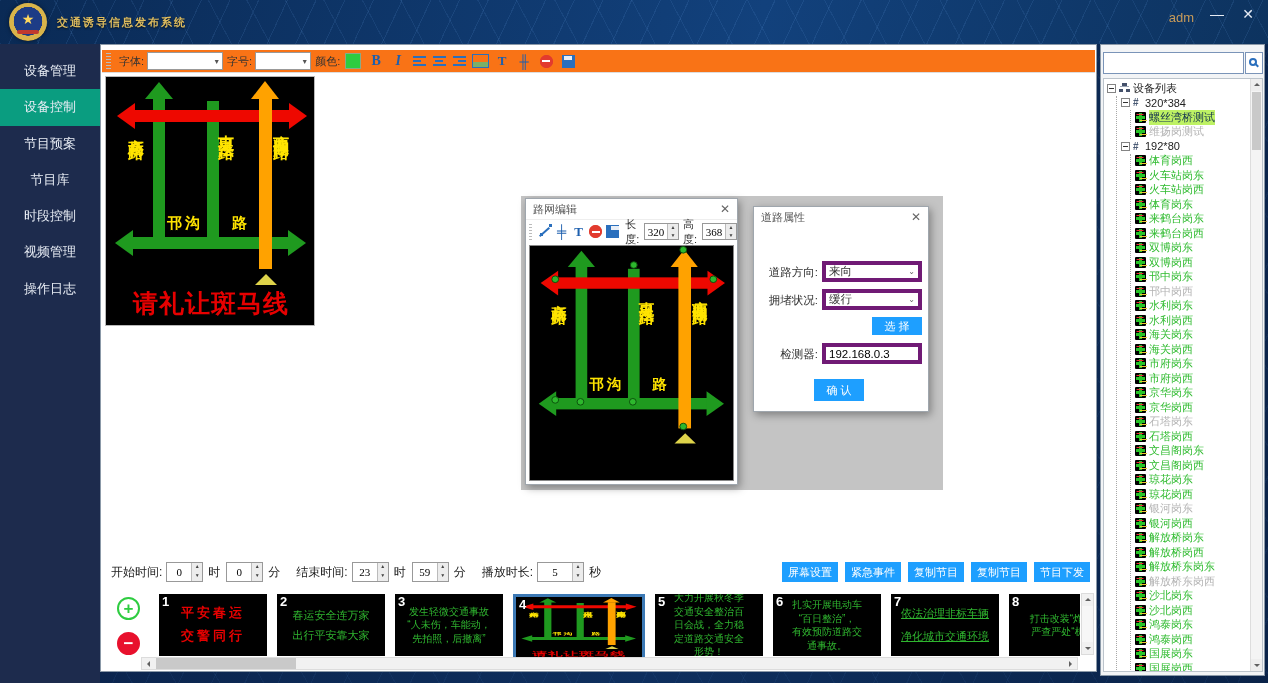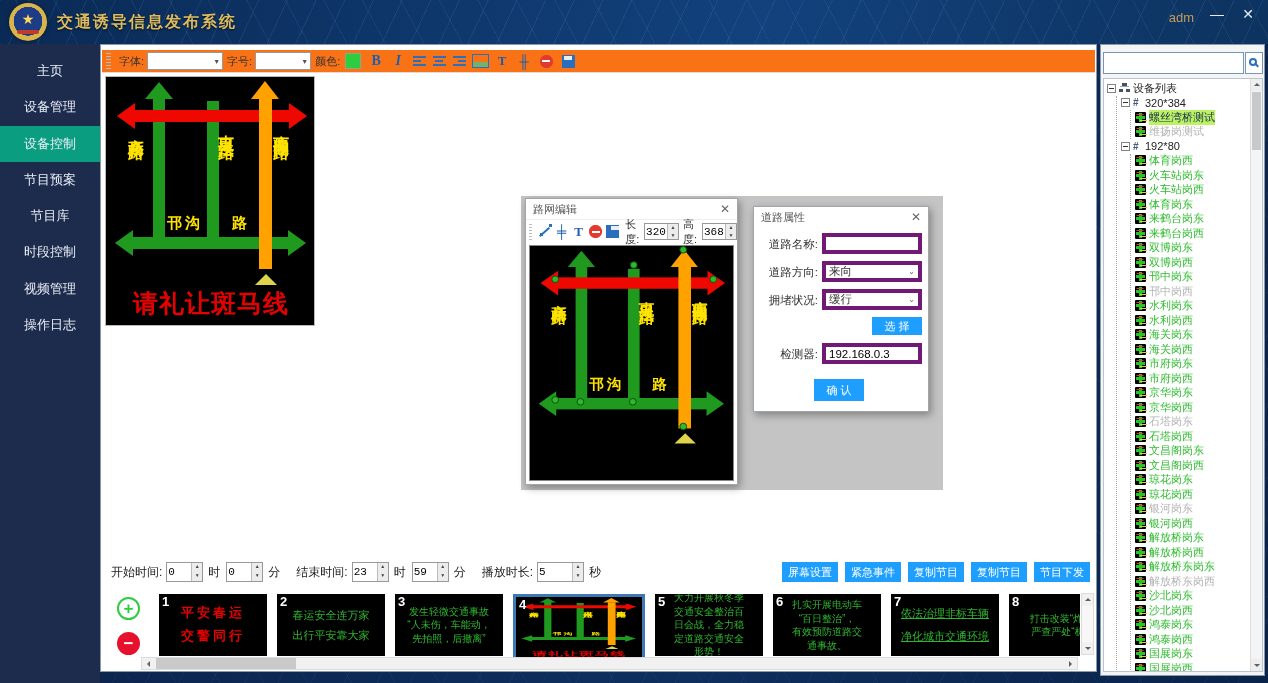--- a/index.html
+++ b/index.html
@@ -19,21 +19,21 @@
       repeating-linear-gradient(62deg, rgba(110,170,240,.10) 0 1px, transparent 1px 34px),
       linear-gradient(100deg,#0a2a55,#12417c 60%,#0d335f);
     display:flex; align-items:center; }
   .badge { width:38px; height:38px; margin-left:9px; border-radius:50%;
     background:radial-gradient(circle at 50% 48%, #1d3c86 0 52%, #d9b44a 53% 70%, #9a7a24 71% 78%, #d9b44a 79% 100%);
     position:relative; box-shadow:0 0 4px rgba(0,0,0,.5); }
   .badge::before { content:"★"; position:absolute; left:0; right:0; top:9px; text-align:center;
     color:#ffd75e; font-size:14px; line-height:1; }
   .badge::after { content:""; position:absolute; left:8px; right:8px; bottom:7px; height:4px;
     border-radius:2px; background:#c03a2e; }
-  #app-title { margin-left:10px; font-size:16px; font-weight:bold; color:#dcbb5f;
+  #app-title { margin-left:10px; font-size:11px; font-weight:bold; color:#dcbb5f;
     letter-spacing:2px; text-shadow:0 1px 2px rgba(0,0,0,.7); }
   #user-name { position:absolute; right:74px; top:10px; color:#c89b5a; font-size:13px; }
   .win-btn { position:absolute; top:6px; color:#e6ecf5; font-size:14px; cursor:default; }
   #win-min { right:44px; letter-spacing:0; }
   #win-close { right:14px; }
   
   #sidebar { position:absolute; left:0; top:44px; width:100px; height:639px;
     background:#1d2b4d; padding-top:9px; }
   .menu-item { height:36.3px; line-height:36.3px; text-align:center; color:#e8edf5;
     font-size:13px; cursor:pointer; }
@@ -121,22 +121,22 @@
   #dialog-backdrop { position:absolute; left:420px; top:151px; width:422px; height:294px; background:#c4c4c4; }
   .dialog { position:absolute; background:#fff; border:1px solid #9fa6ad; box-shadow:2px 3px 8px rgba(0,0,0,.35); }
   .dialog-title { height:20px; display:flex; align-items:center; justify-content:space-between;
     padding:0 7px; font-size:11px; color:#555; }
   .dialog-close { color:#666; font-size:12px; cursor:pointer; }
   #editor-dialog { left:424px; top:153px; width:213px; height:287px; }
   #editor-toolbar { height:24px; display:flex; align-items:center; padding-left:3px;
     border-top:1px solid #eee; font-size:11px; color:#333; }
   #editor-toolbar .tb-icon { width:15px; }
   .spin { display:inline-flex; border:1px solid #999; background:#fff; height:17px; align-items:stretch; }
-  .spin input { border:none; outline:none; width:22px; font-size:11px; padding:0 1px; text-align:left;
-    font-family:Liberation Mono, monospace; }
+  .spin input { border:none; outline:none; width:22px; font-size:11px; padding:0 1px; text-align:center;
+    font-family:Liberation Serif, serif; }
   .spin .arrows { width:11px; display:flex; flex-direction:column; border-left:1px solid #bbb; }
   .spin .arrows span { flex:1; font-size:5px; line-height:6px; color:#444; background:#ececec;
     text-align:center; cursor:pointer; }
   #editor-canvas { position:absolute; left:3px; top:46px; width:205px; height:236px;
     background:#000; border:1px solid #888; overflow:hidden; }
   #props-dialog { left:652px; top:161px; width:176px; height:206px; font-size:11.5px; color:#333; }
   .prop-row { position:absolute; left:0; width:100%; }
   .prop-label { position:absolute; text-align:right; width:62px; left:2px; top:4px; }
   .prop-field { position:absolute; left:68px; width:100px; height:21px; border:4px solid #701a75;
     background:#fff; font-size:11.5px; display:flex; align-items:center; padding:0 3px;
@@ -237,21 +237,20 @@
 
 <div id="header">
   <div class="badge"></div>
   <div id="app-title">交通诱导信息发布系统</div>
   <span id="user-name">adm</span>
   <span class="win-btn" id="win-min">—</span>
   <span class="win-btn" id="win-close">✕</span>
 </div>
 
 <div id="sidebar">
-    <div class="menu-item">主页</div>
     <div class="menu-item">设备管理</div>
     <div class="menu-item active">设备控制</div>
     <div class="menu-item">节目预案</div>
     <div class="menu-item">节目库</div>
     <div class="menu-item">时段控制</div>
     <div class="menu-item">视频管理</div>
     <div class="menu-item">操作日志</div>
   </div>
 
 <div id="main">
@@ -369,26 +368,20 @@
           <span class="rd-handle" style="left: 100px; top: 161px;"></span>
           <span class="rd-handle" style="left: 152px; top: 187px;"></span>
         </div>
       </div>
   </div>
 
   <div class="dialog" id="props-dialog">
     <div class="dialog-title">
       <span>道路属性</span>
       <span class="dialog-close">✕</span>
-    </div>
-    <div class="prop-row" style="top:26px;height:21px;">
-      <span class="prop-label">道路名称:</span>
-      <span class="prop-field">
-          <input value="" style="">
-        </span>
     </div>
     <div class="prop-row" style="top:54px;height:21px;">
       <span class="prop-label">道路方向:</span>
       <span class="prop-field">
         <span>来向</span>
         <span class="caret" style="font-size:8px;color:#666;">⌄</span>
       </span>
     </div>
     <div class="prop-row" style="top:82px;height:21px;">
       <span class="prop-label">拥堵状况:</span>

